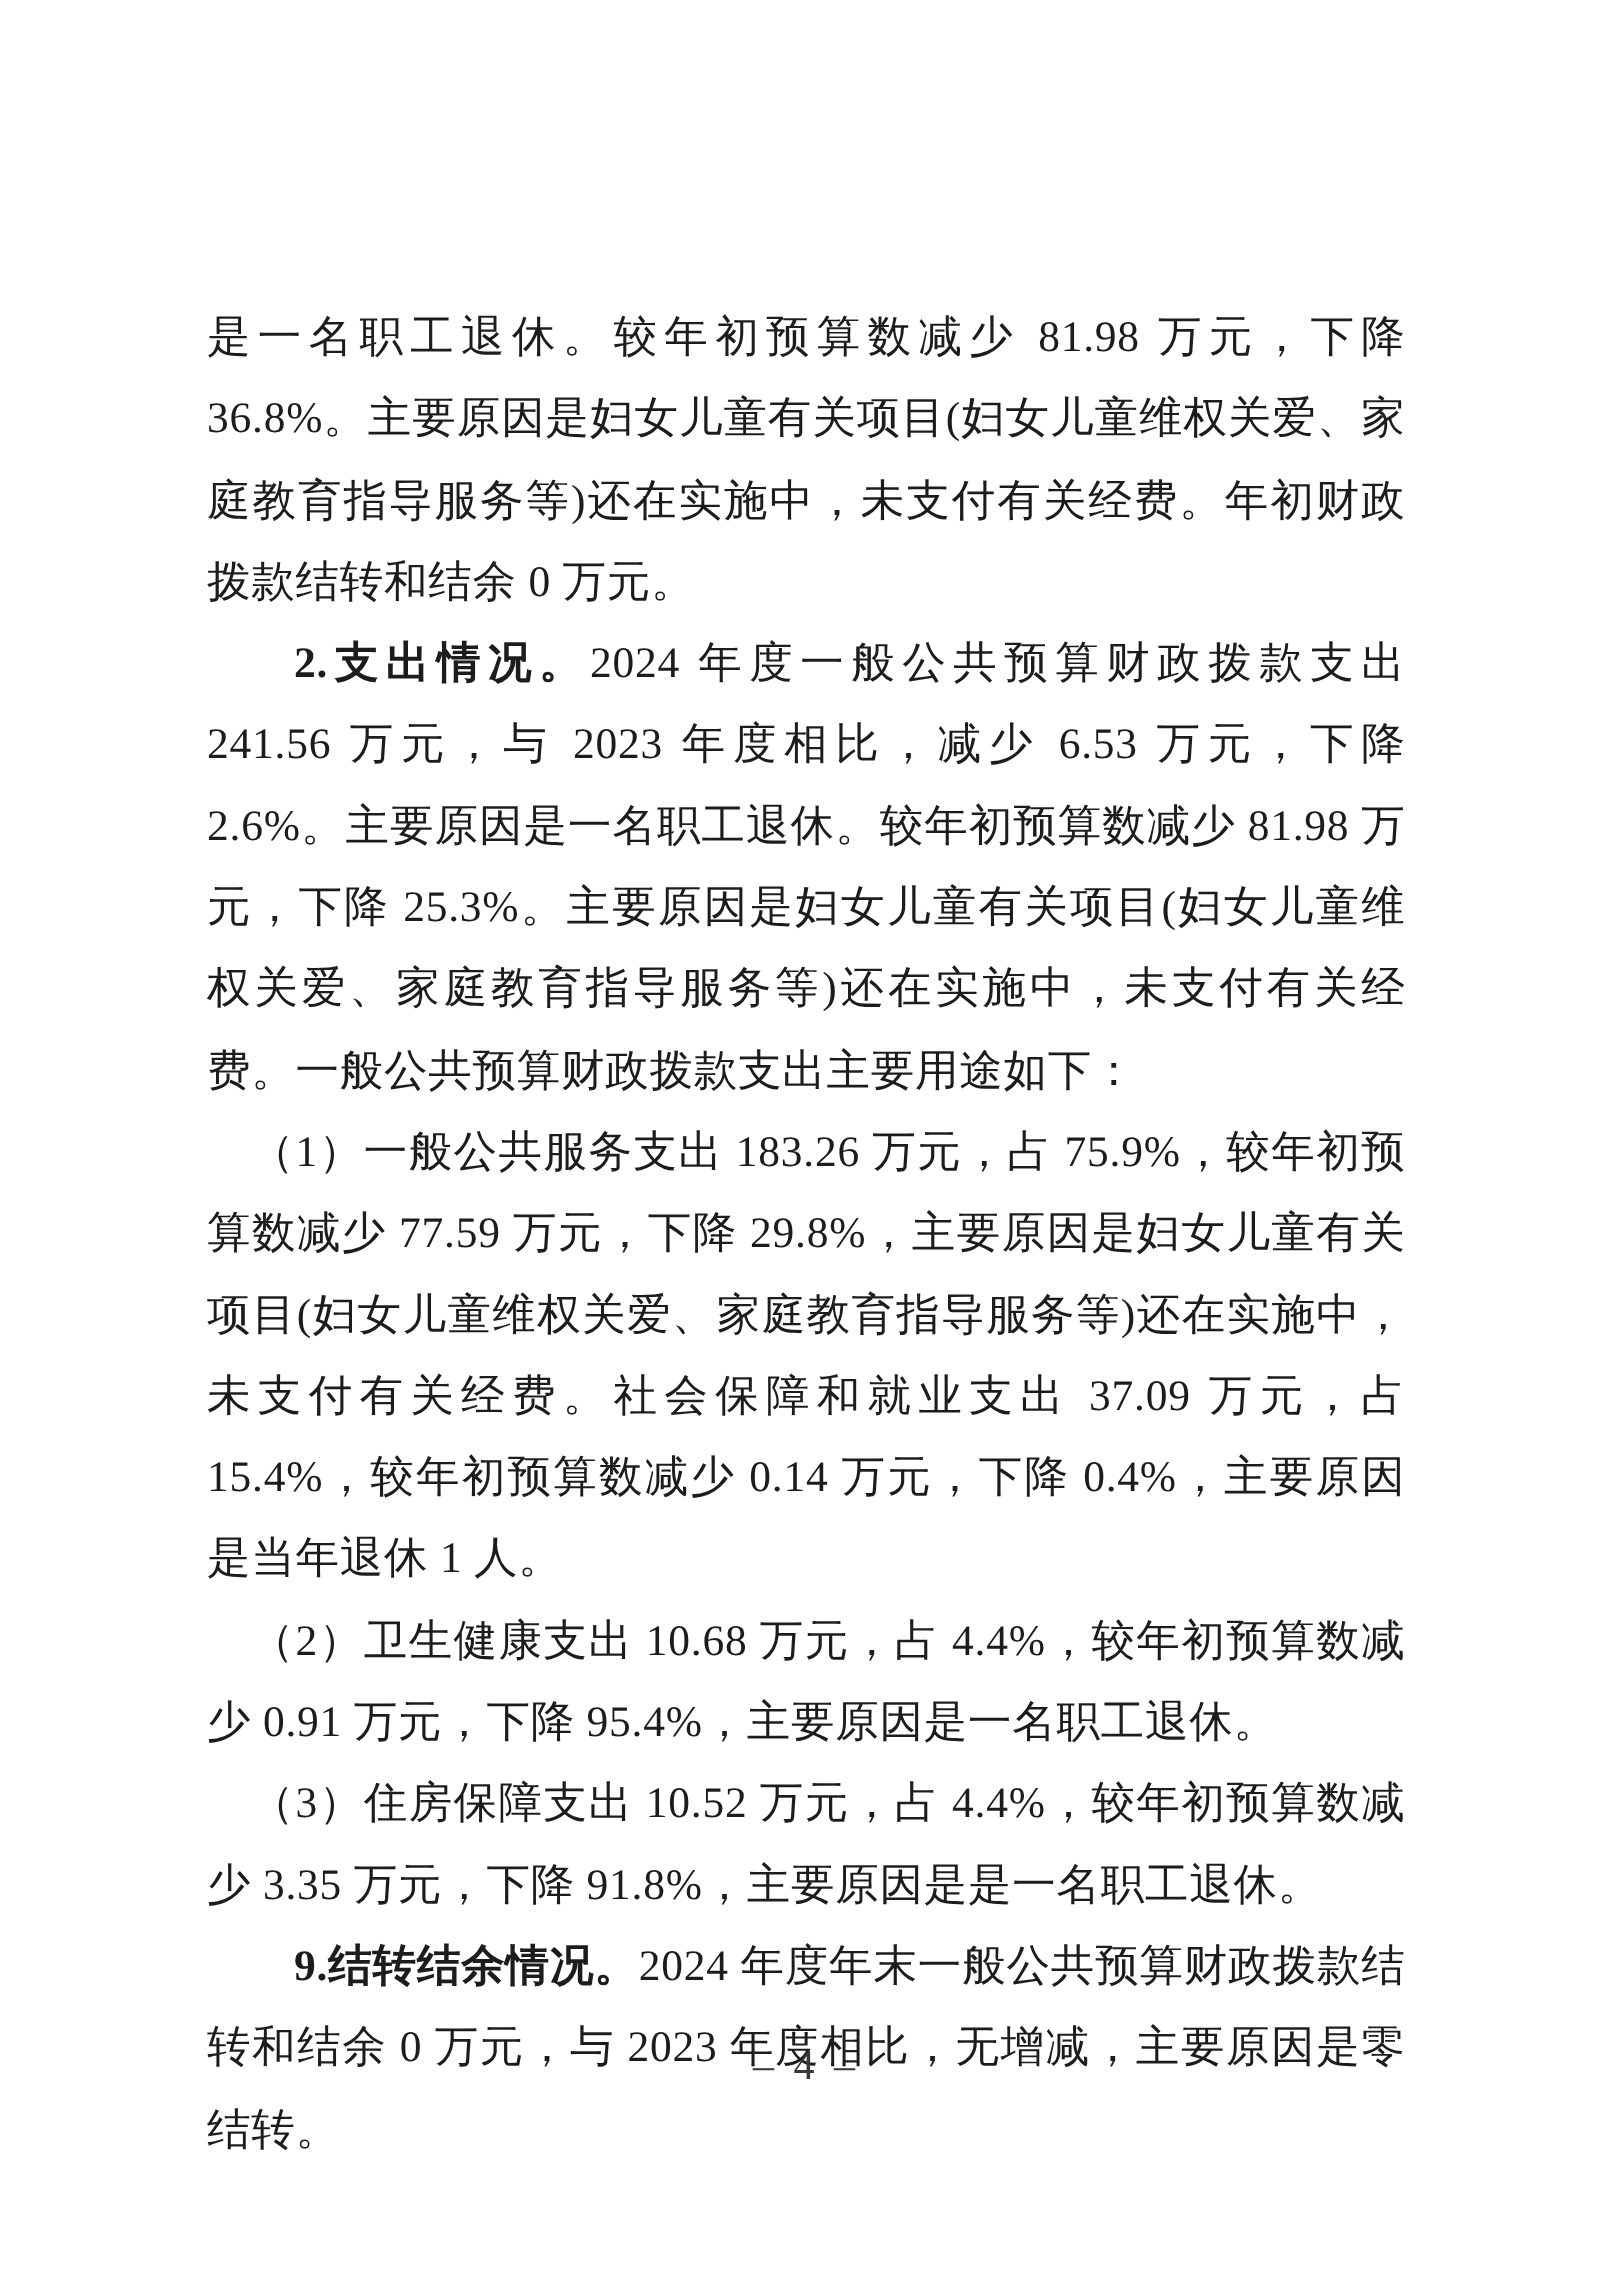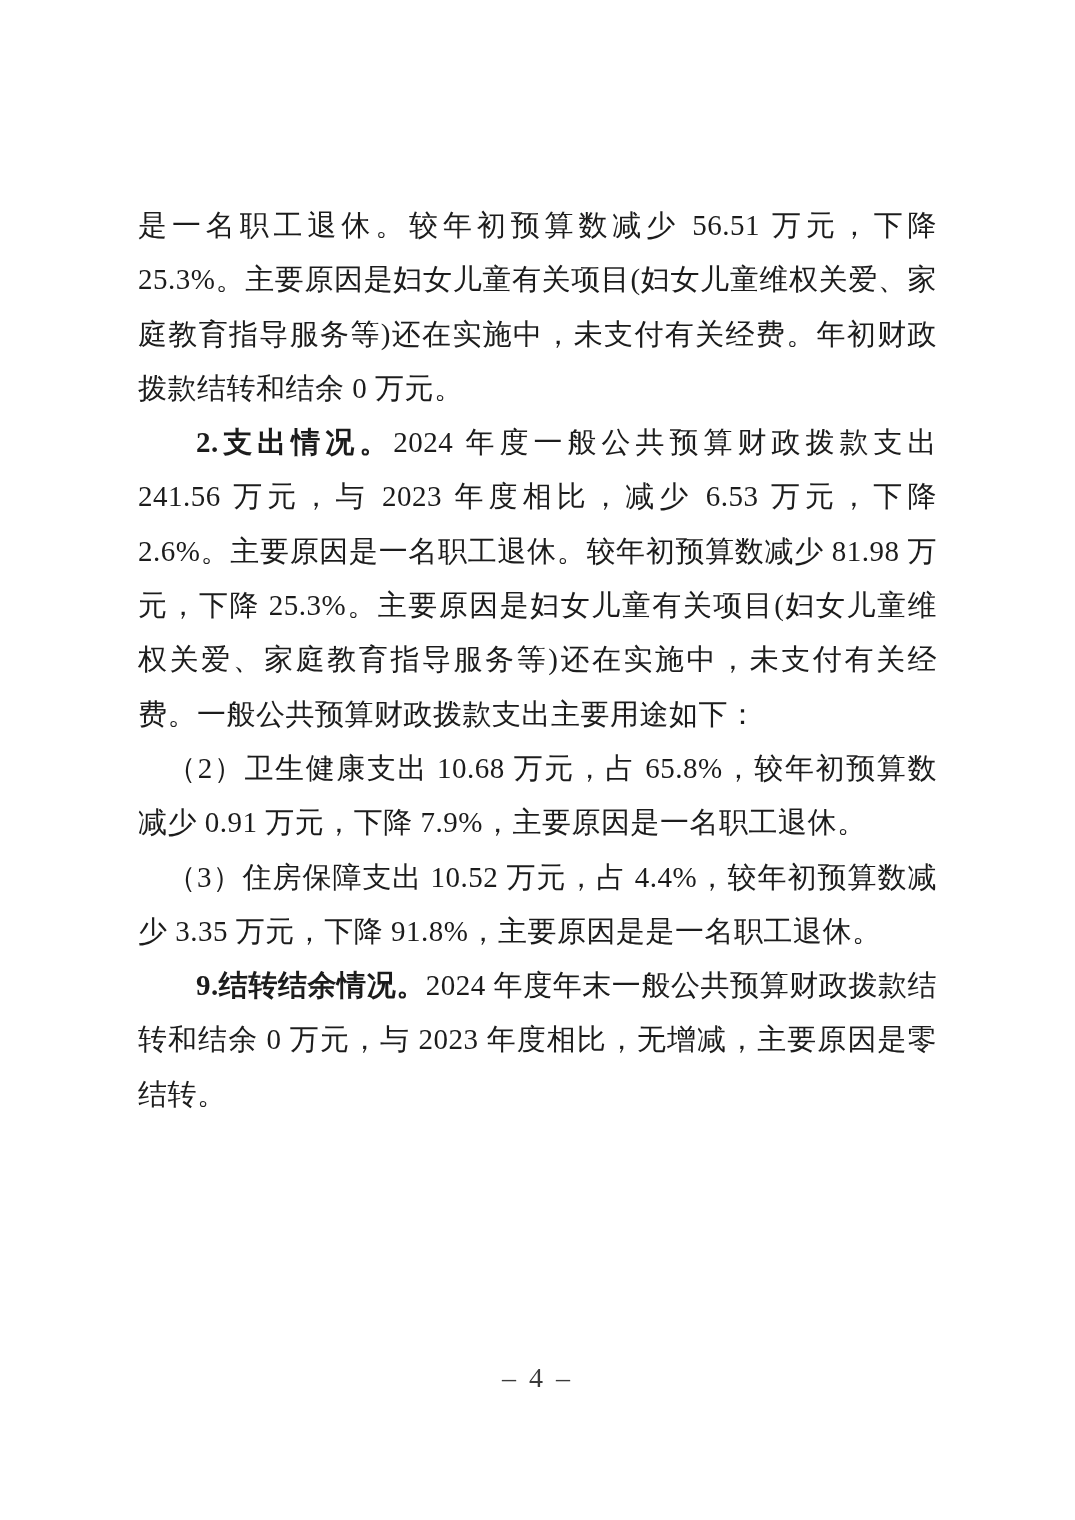--- a/index.html
+++ b/index.html
@@ -47,26 +47,27 @@
     letter-spacing: 3px;
   }
 </style>
 </head>
 <body>
 
 <div class="page">
 
   <div class="content">
 
-    <p class="para no-indent"><span>是一名职工退休。较年初预算数减少 56.51 万元，下降 25.3%。主要原因是妇女儿童有关项目(妇女儿童维权关爱、家庭教育指导服务等)还在实施中，未支付有关经费。年初财政拨款结转和结余 0 万元。</span></p>
+    <p class="para no-indent"><span>是一名职工退休。较年初预算数减少 81.98 万元，下降 36.8%。主要原因是妇女儿童有关项目(妇女儿童维权关爱、家庭教育指导服务等)还在实施中，未支付有关经费。年初财政拨款结转和结余 0 万元。</span></p>
 
     <p class="para indent-2"><span class="head">2.支出情况。</span><span>2024 年度一般公共预算财政拨款支出 241.56 万元，与 2023 年度相比，减少 6.53 万元，下降 2.6%。主要原因是一名职工退休。较年初预算数减少 81.98 万元，下降 25.3%。主要原因是妇女儿童有关项目(妇女儿童维权关爱、家庭教育指导服务等)还在实施中，未支付有关经费。一般公共预算财政拨款支出主要用途如下：</span></p>
 
+    <p class="para indent-1"><span>（1）一般公共服务支出 183.26 万元，占 75.9%，较年初预算数减少 77.59 万元，下降 29.8%，主要原因是妇女儿童有关项目(妇女儿童维权关爱、家庭教育指导服务等)还在实施中，未支付有关经费。社会保障和就业支出 37.09 万元，占 15.4%，较年初预算数减少 0.14 万元，下降 0.4%，主要原因是当年退休 1 人。</span></p>
 
-    <p class="para indent-1"><span>（2）卫生健康支出 10.68 万元，占 65.8%，较年初预算数减少 0.91 万元，下降 7.9%，主要原因是一名职工退休。</span></p>
+    <p class="para indent-1"><span>（2）卫生健康支出 10.68 万元，占 4.4%，较年初预算数减少 0.91 万元，下降 95.4%，主要原因是一名职工退休。</span></p>
 
     <p class="para indent-1"><span>（3）住房保障支出 10.52 万元，占 4.4%，较年初预算数减少 3.35 万元，下降 91.8%，主要原因是是一名职工退休。</span></p>
 
     <p class="para indent-2"><span class="head">9.结转结余情况。</span><span>2024 年度年末一般公共预算财政拨款结转和结余 0 万元，与 2023 年度相比，无增减，主要原因是零结转。</span></p>
 
   </div>
 
   <div class="footer"><span>– 4 –</span></div>
 
 </div>

